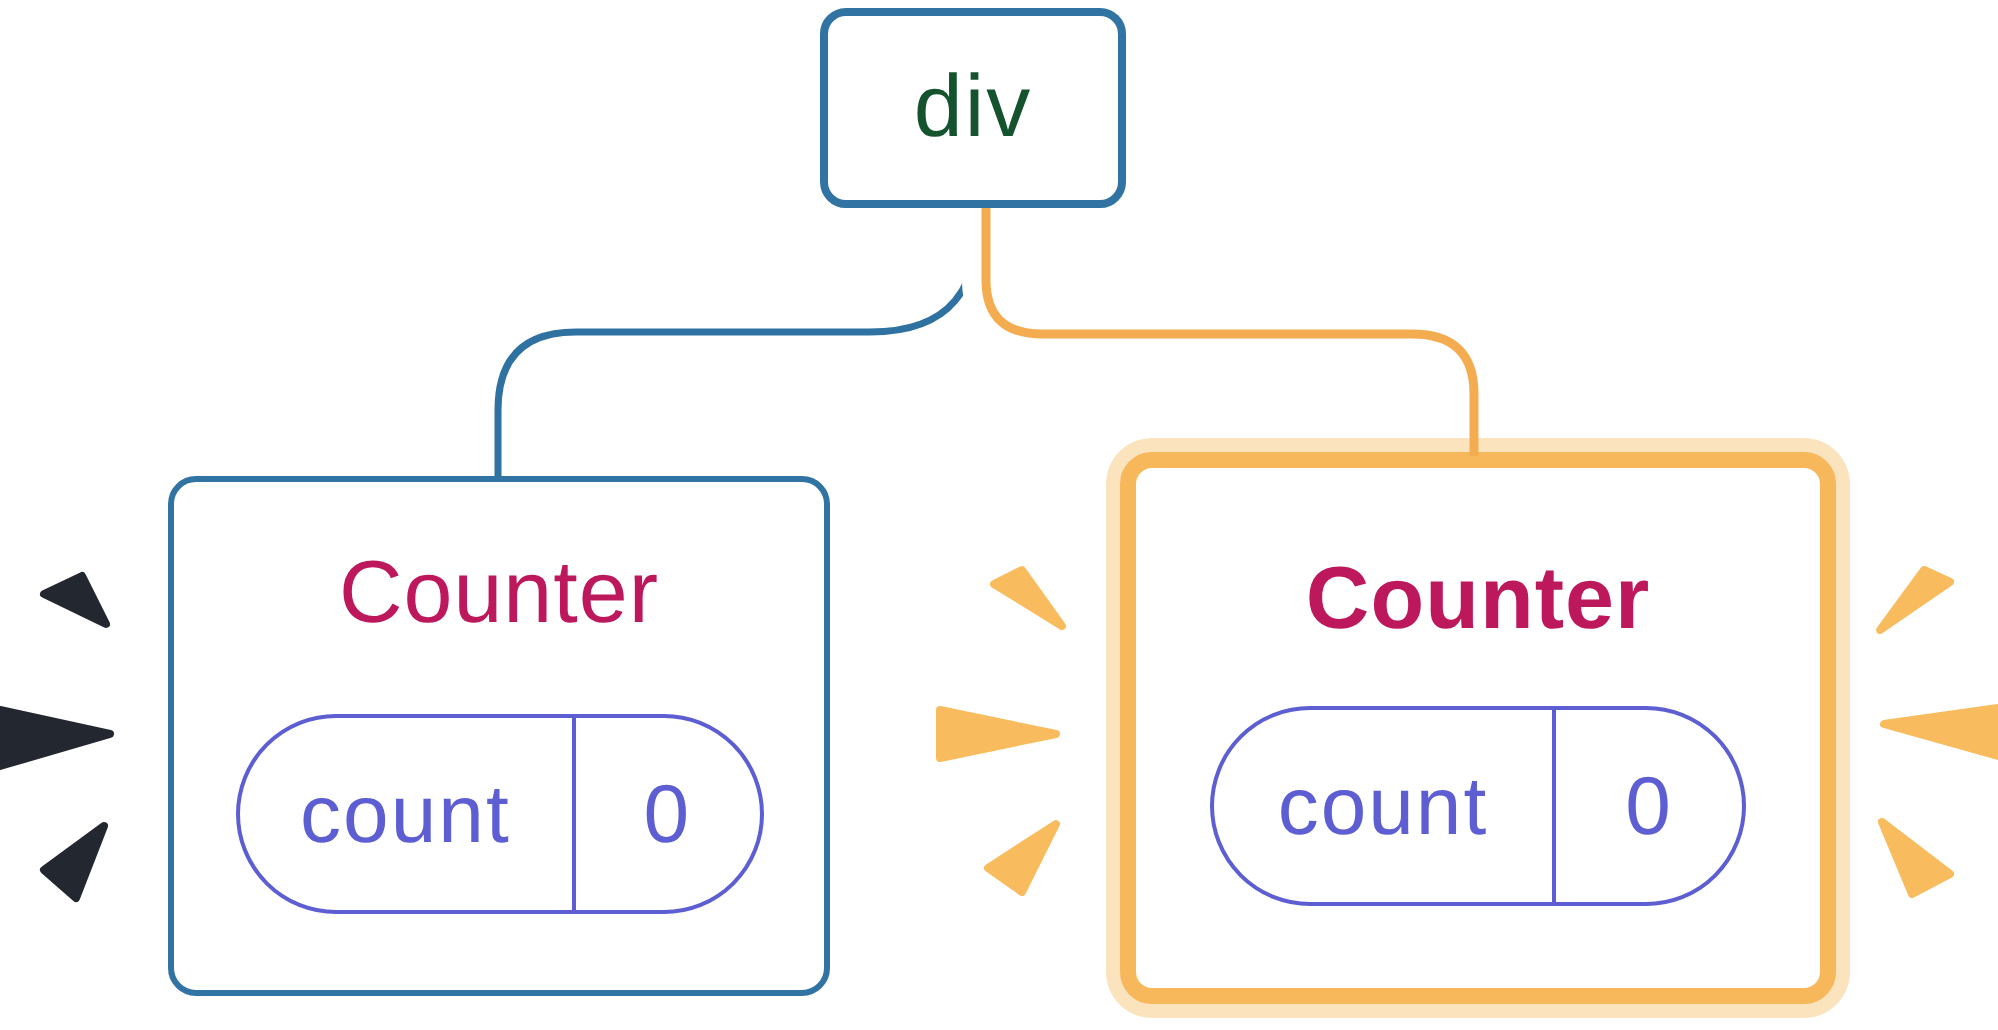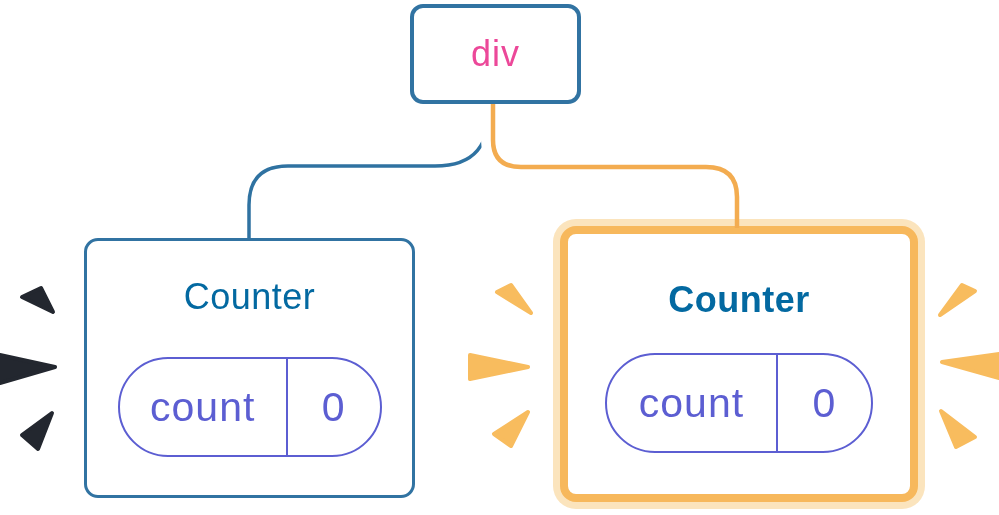--- a/index.html
+++ b/index.html
@@ -14,38 +14,38 @@
   .edge-blue{stroke:#2F72A1;stroke-width:3.5;fill:none;}
   .edge-halo{stroke:#ffffff;stroke-width:24;fill:none;}
   .edge-orange{stroke:#F3AC50;stroke-width:4.5;fill:none;}
 
   .burst-dark polygon{fill:#23272F;stroke:#23272F;stroke-width:4;stroke-linejoin:round;}
   .burst-orange polygon{fill:#F8BC5E;stroke:#F8BC5E;stroke-width:4;stroke-linejoin:round;}
 
   .node,.card{position:absolute;z-index:1;background:#ffffff;box-sizing:border-box;}
 
   .div-node{
-    left:410px;top:4px;width:171px;height:100px;
+    left:410px;top:4px;width:153px;height:100px;
     border:4px solid #3173A2;border-radius:13px;
     display:flex;align-items:center;justify-content:center;
-    font-size:36px;letter-spacing:1px;color:#ec4899;
+    font-size:44px;letter-spacing:1px;color:#14532d;
   }
 
   .card{display:flex;flex-direction:column;align-items:center;}
   .card-left{
     left:84px;top:238px;width:331px;height:260px;
     border:3px solid #3173A2;border-radius:14px;
   }
   .card-right{
     left:560px;top:226px;width:358px;height:276px;
     border:8px solid #F7B85C;border-radius:16px;
     box-shadow:0 0 0 7px #FBE4BD;
   }
 
-  .card-title{color:#0369a1;font-size:36px;letter-spacing:.5px;line-height:40px;}
+  .card-title{color:#be185d;font-size:44px;letter-spacing:.5px;line-height:40px;}
   .card-left  .card-title{margin-top:36px;font-weight:400;}
   .card-right .card-title{margin-top:46px;font-weight:700;}
 
   .pill{
     display:flex;box-sizing:border-box;height:100px;
     border:2.5px solid #5C5ED2;border-radius:60px;
     color:#5C5ED2;font-size:41px;letter-spacing:1px;background:#ffffff;
   }
   .card-left  .pill{width:264px;margin-top:40px;}
   .card-right .pill{width:268px;margin-top:33px;}

